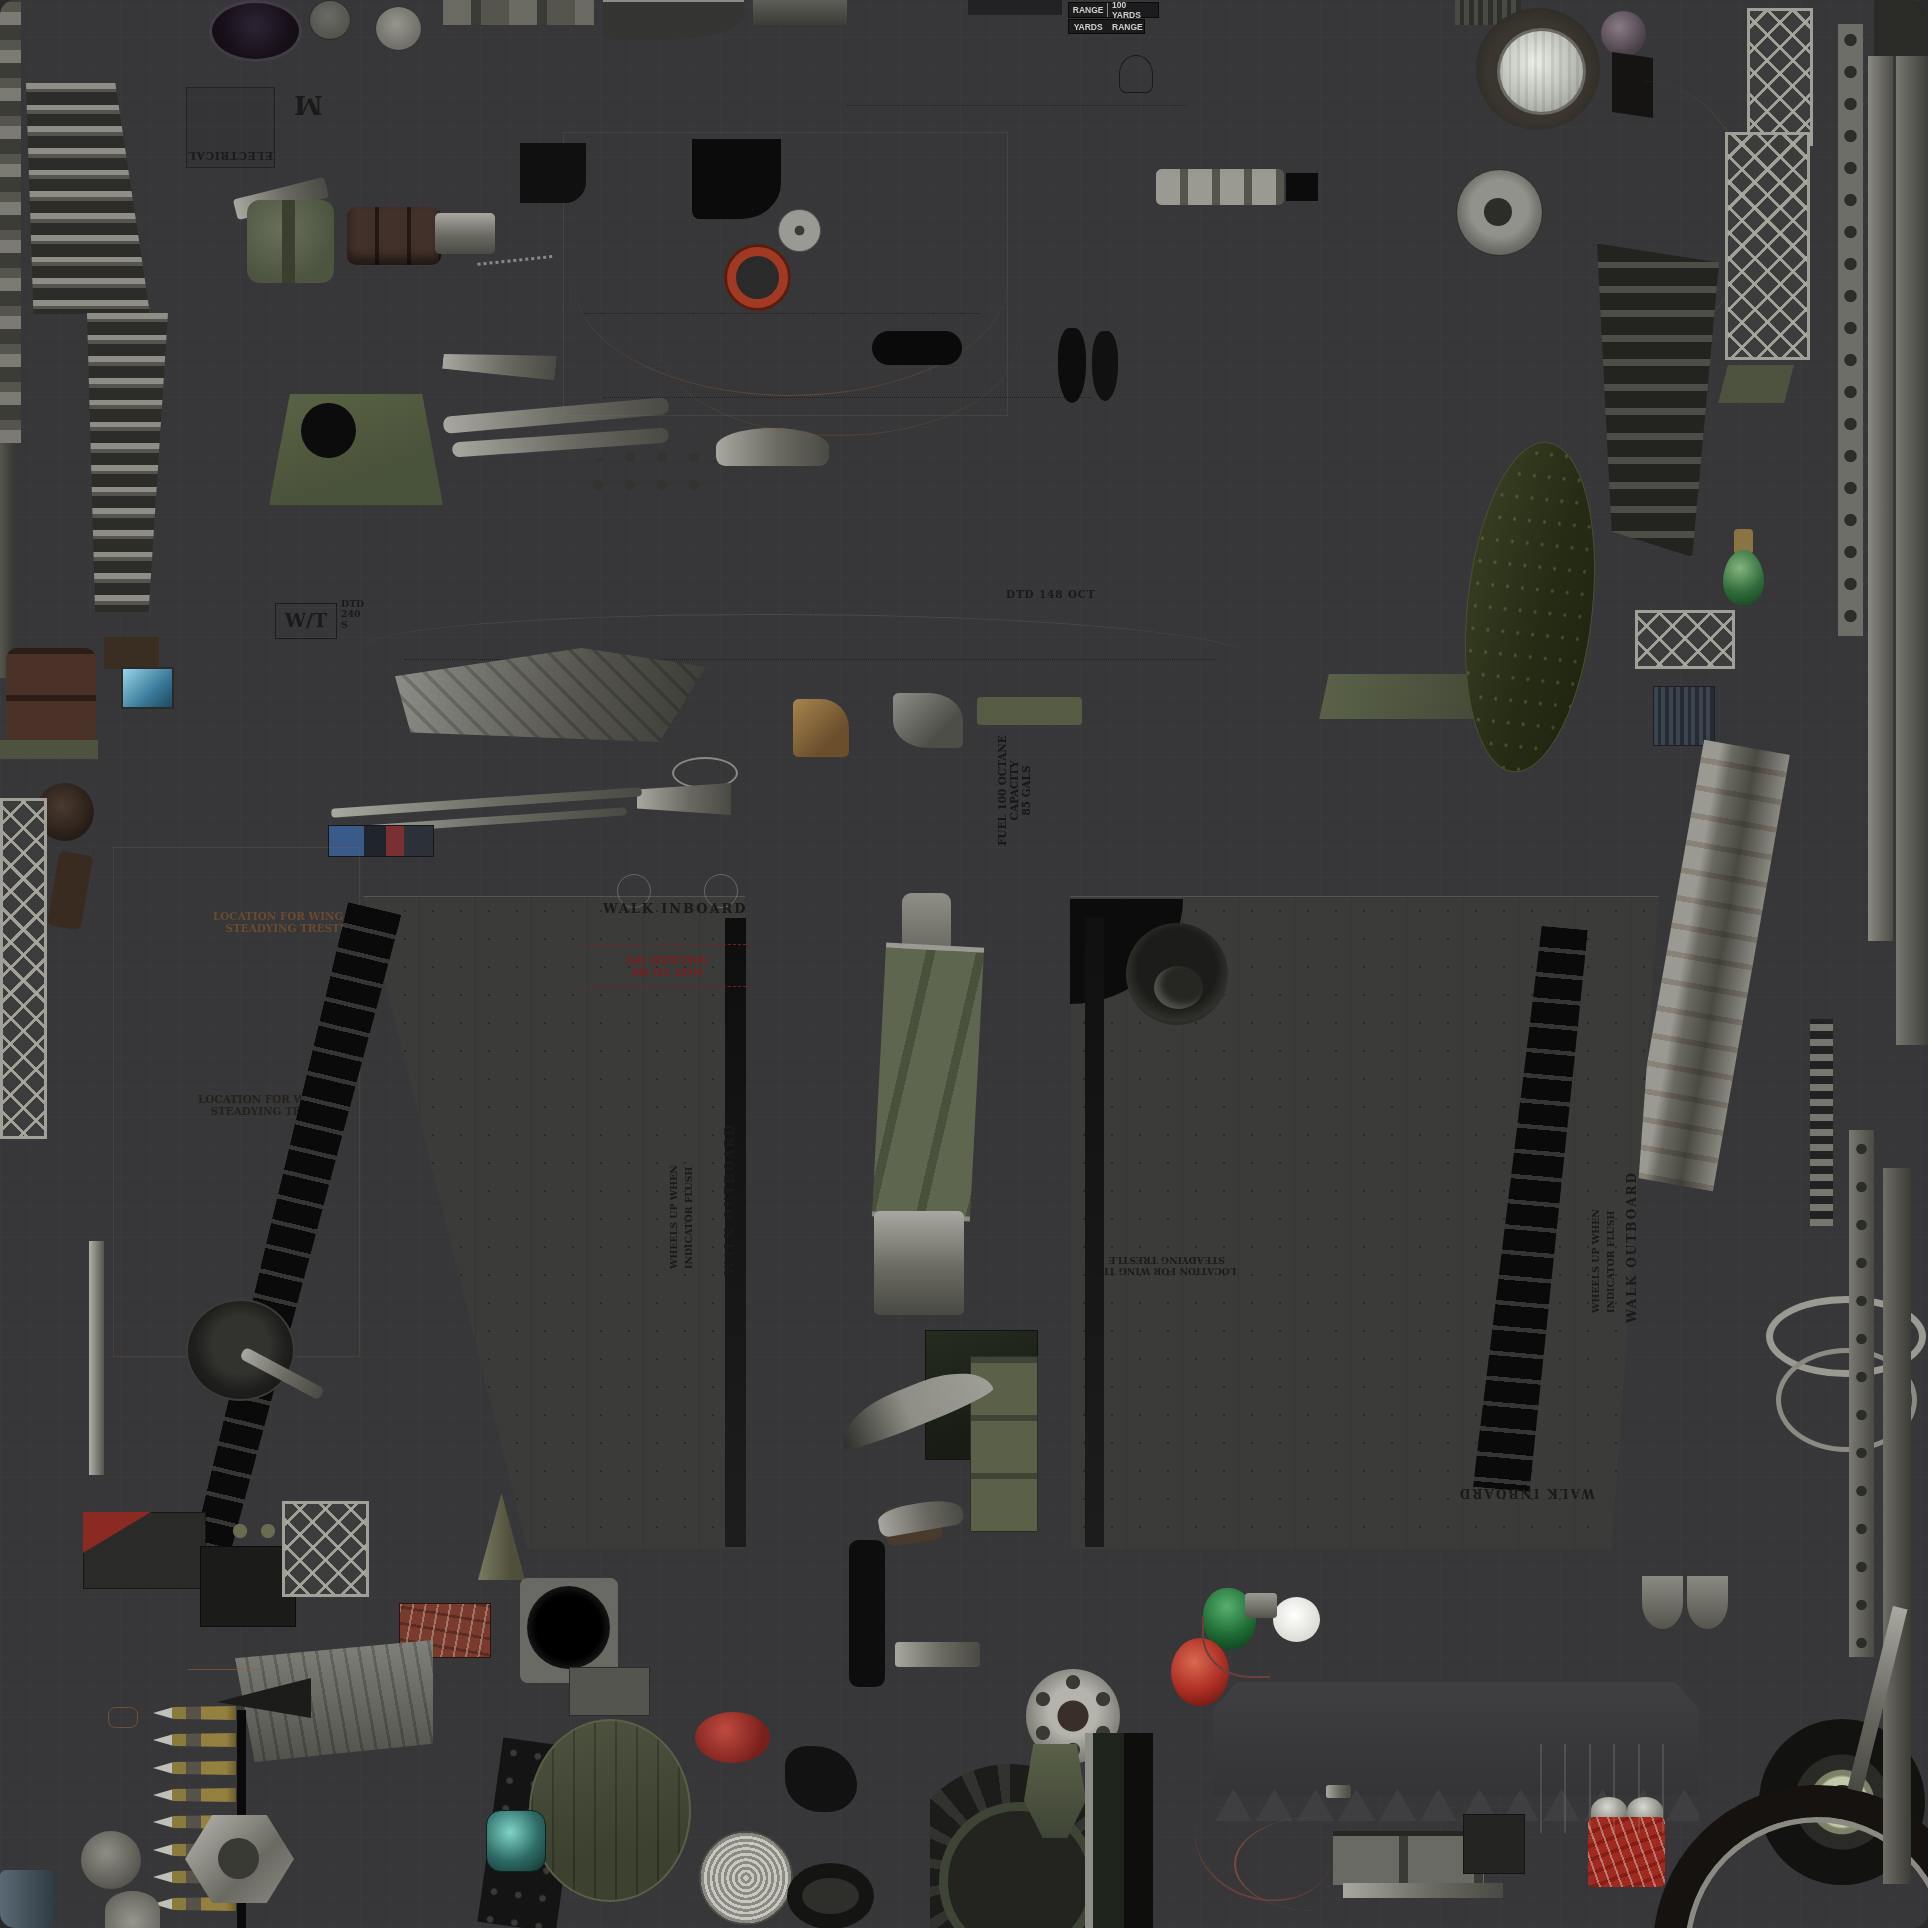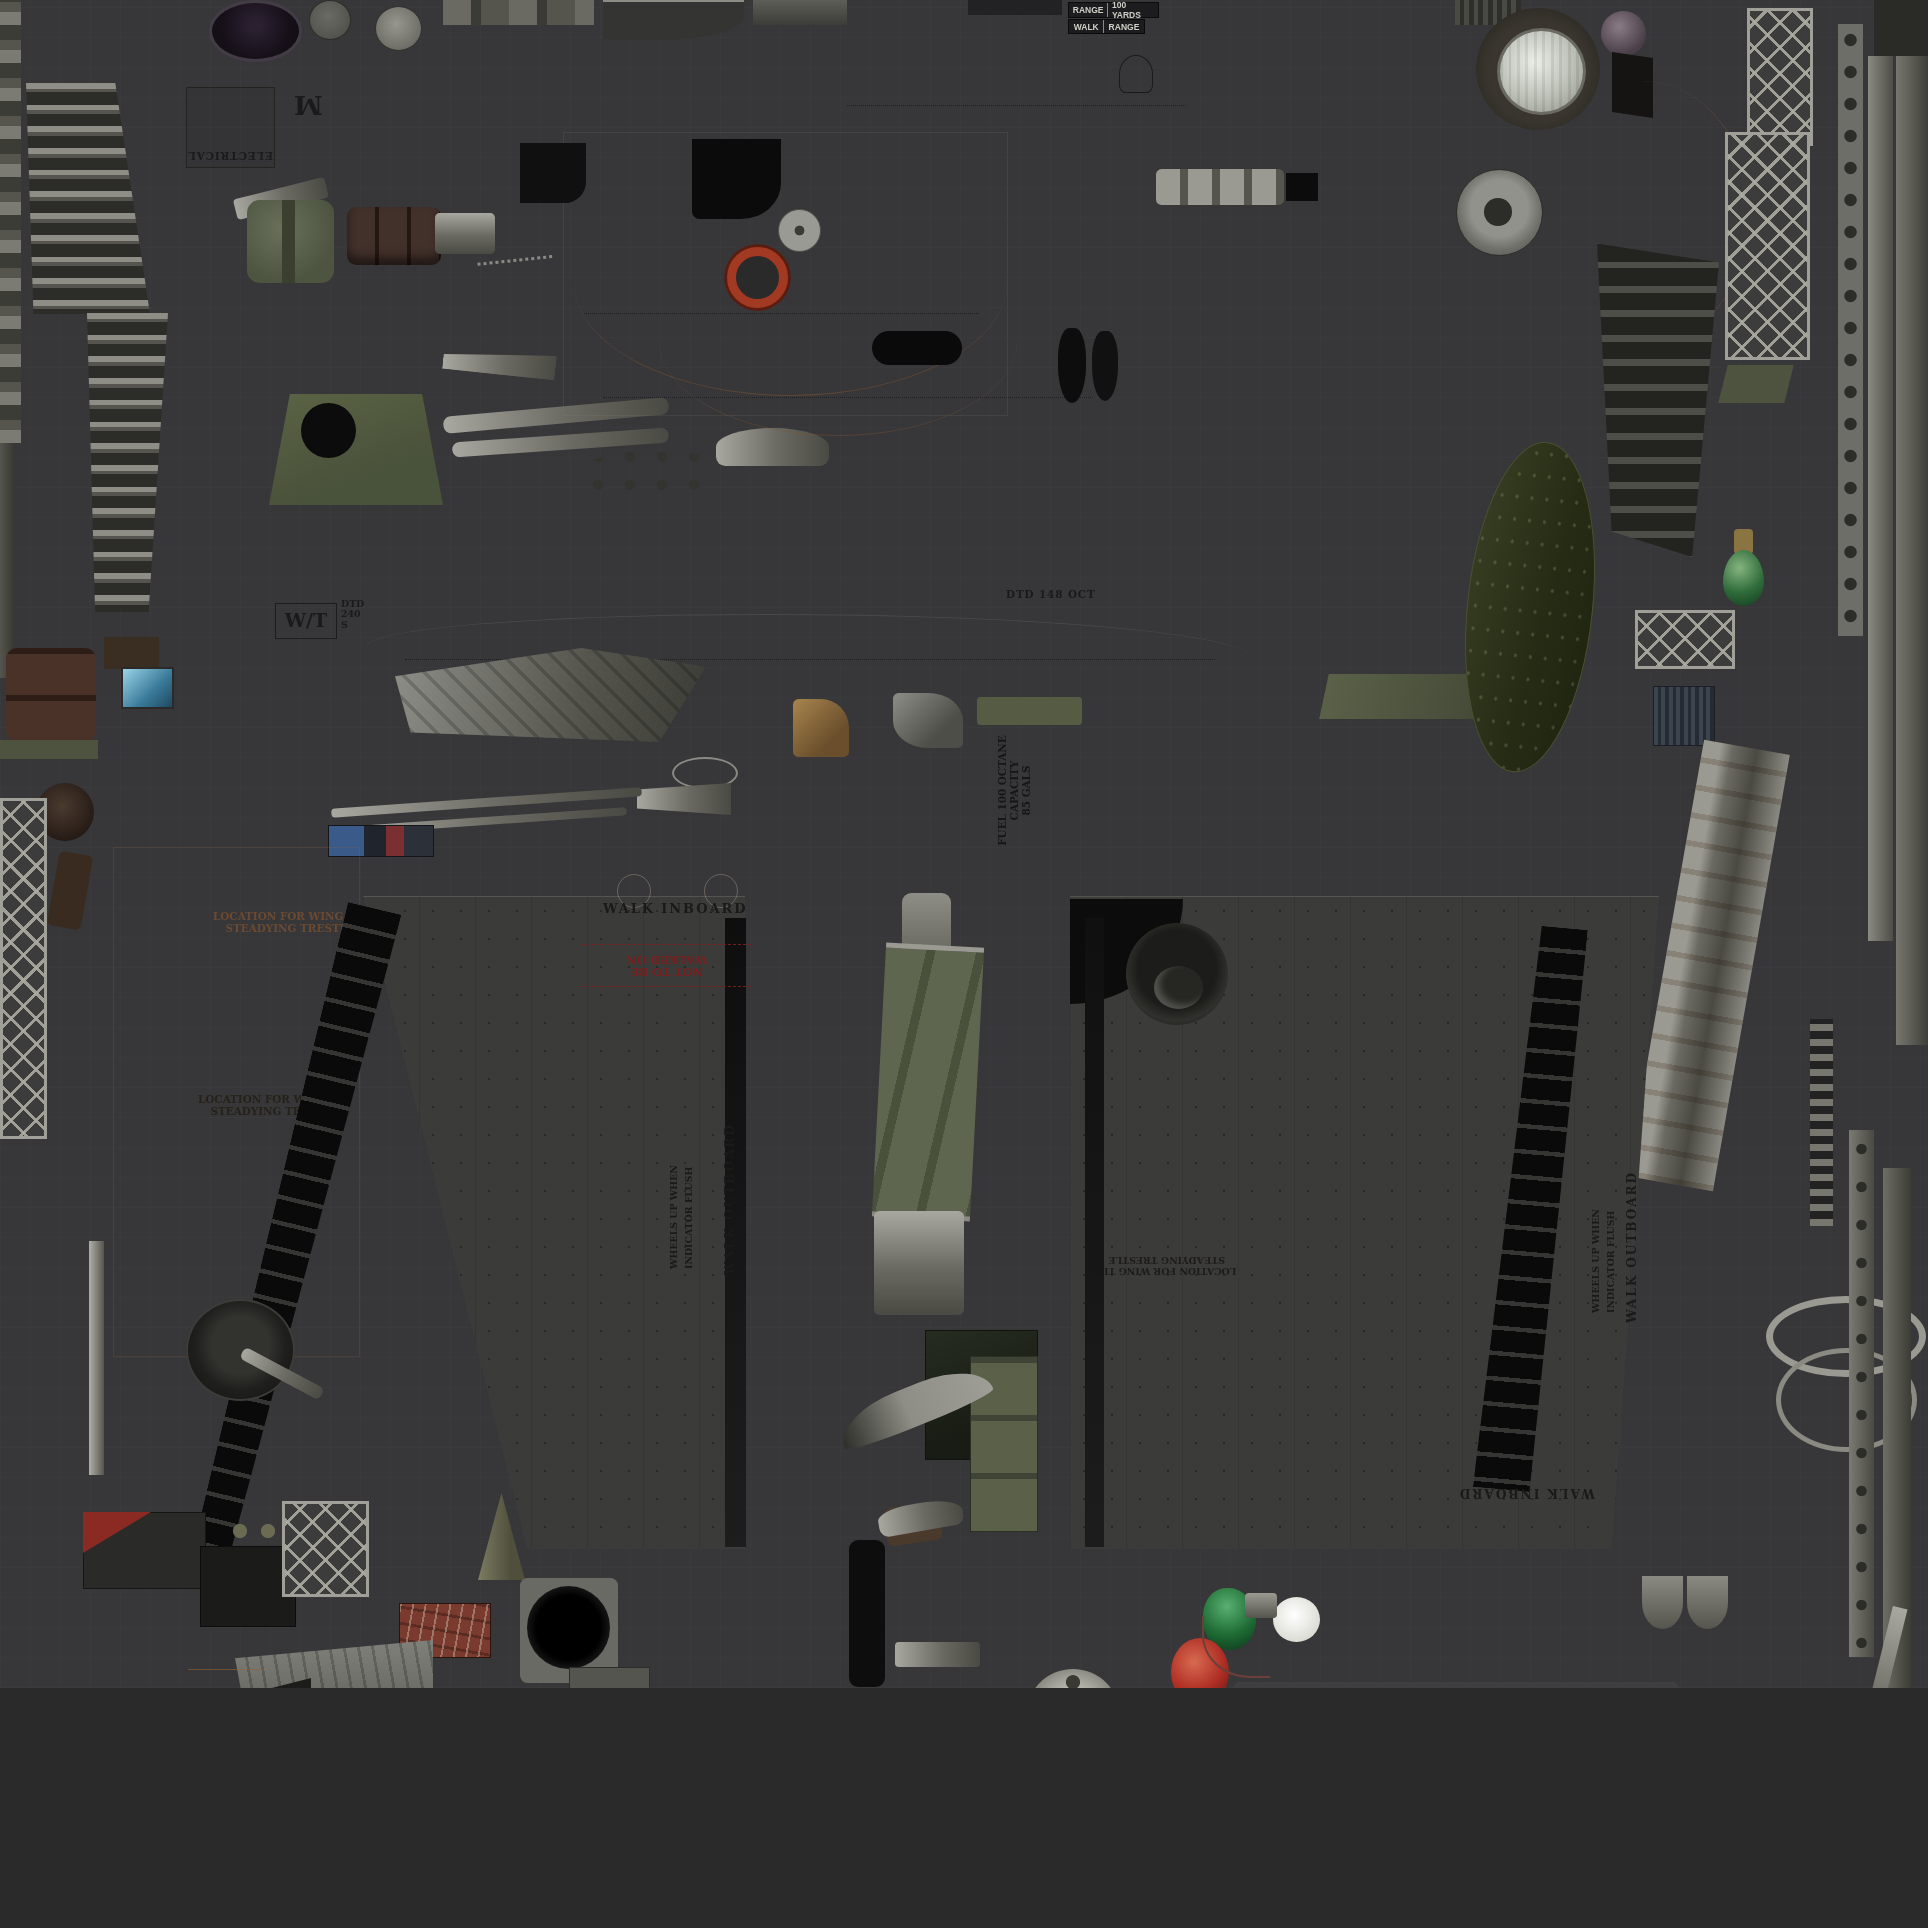--- a/index.html
+++ b/index.html
@@ -1,21 +1,21 @@
 <!DOCTYPE html>
 <html style="font-size:15px"><head>
 <meta charset="utf-8">
 <style>
   html,body{margin:0;padding:0;background:#2a2a2a;}
-  #atlas{position:relative;width:1928px;height:1688px;overflow:hidden;
+  #atlas{position:relative;width:1928px;height:1928px;overflow:hidden;
     background-color:#37373a;
     background-image:
       repeating-linear-gradient(0deg, rgba(255,255,255,0.015) 0 0.9px, transparent 0.9px 30px),
       repeating-linear-gradient(90deg, rgba(255,255,255,0.015) 0 0.9px, transparent 0.9px 30px);
-    font-family:"Liberation Sans",sans-serif;}
+    font-family:"Liberation Sans",sans-serif;border-radius:15px;}
   .el{position:absolute;}
   .txt{font-family:"DejaVu Serif",serif;font-weight:bold;color:#1a1a1a;line-height:1.15;}
   .flip{transform:rotate(180deg);}
   .vtx{writing-mode:vertical-rl;transform:rotate(180deg);}
   .metal{background:linear-gradient(180deg,#a8a8a0,#6a6a62 55%,#4a4a44);}
   .metal-h{background:linear-gradient(90deg,#a8a8a0,#6a6a62 55%,#4a4a44);}
   .truss{border:3.8px solid #a0a098;background:
       repeating-linear-gradient(45deg, transparent 0 15px, rgba(170,170,160,.9) 15px 18px),
       repeating-linear-gradient(-45deg, transparent 0 15px, rgba(170,170,160,.9) 15px 18px),
       #3c3c3c;}
@@ -50,21 +50,21 @@
   <div class="el" style="left:603px;top:0;width:141px;height:38px;background:#34343         2;border-top:2.8px solid #8c8c84;border-radius:0 0 60% 10%;background:#343432;"></div>
   <div class="el" style="left:753px;top:0;width:94px;height:24.5px;background:linear-gradient(180deg,#5e5e58,#3c3c38);"></div>
   <div class="el" style="left:968px;top:0;width:94px;height:15px;background:#222224;"></div>
 
   <div class="el" style="left:1068px;top:1.9px;width:89px;height:14px;background:#1c1c1e;border:0.9px solid #0a0a0a;display:flex;align-items:center;font-size:8.5px;font-weight:bold;color:#cfcfc8;">
     <span style="padding:0 3.8px;">RANGE</span>
     <span style="width:0.9px;height:100%;background:#8a8a82;"></span>
     <span style="padding:0 3.8px;">100 YARDS</span>
   </div>
   <div class="el" style="left:1068px;top:19px;width:75px;height:13px;background:#1c1c1e;border:0.9px solid #0a0a0a;display:flex;align-items:center;font-size:8.5px;font-weight:bold;color:#cfcfc8;">
-    <span style="padding:0 4.7px;">WALK</span>
+    <span style="padding:0 4.7px;">YARDS</span>
     <span style="width:0.9px;height:100%;background:#8a8a82;"></span>
     <span style="padding:0 4.7px;">RANGE</span>
   </div>
 
   <div class="el" style="left:1455px;top:0;width:66px;height:24.5px;background:repeating-linear-gradient(90deg,#4a4a44 0 4.7px,#2e2e2a 4.7px 9.4px);"></div>
 
   <div class="el" style="left:1476px;top:7.5px;width:124px;height:122px;border-radius:50%;background:radial-gradient(circle at 50% 52%,#3a362f 55%,#2b2823 80%,#242019);"></div>
   <div class="el" style="left:1497px;top:28px;width:83px;height:81px;border-radius:50%;border:3.8px solid #6a6a62;background:radial-gradient(circle at 42% 38%,#eceee8,#bcc0b7 55%,#8d9188),repeating-linear-gradient(90deg,rgba(0,0,0,.08) 0 2.8px,transparent 2.8px 8.5px);background-blend-mode:multiply;"></div>
   <div class="el" style="left:1601px;top:11.3px;width:45px;height:45px;border-radius:50%;background:radial-gradient(circle at 40% 35%,#8a7b87,#4a3f48 70%);"></div>
   <div class="el" style="left:1612px;top:55px;width:41px;height:60px;background:#151413;transform:skewY(8deg);"></div>

